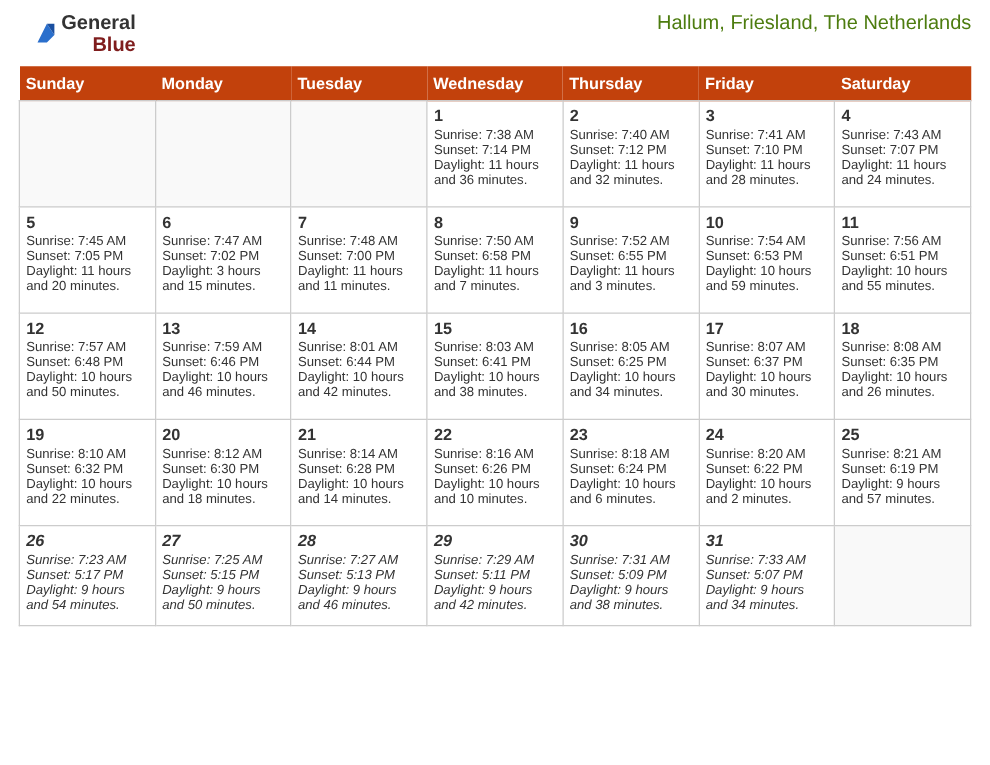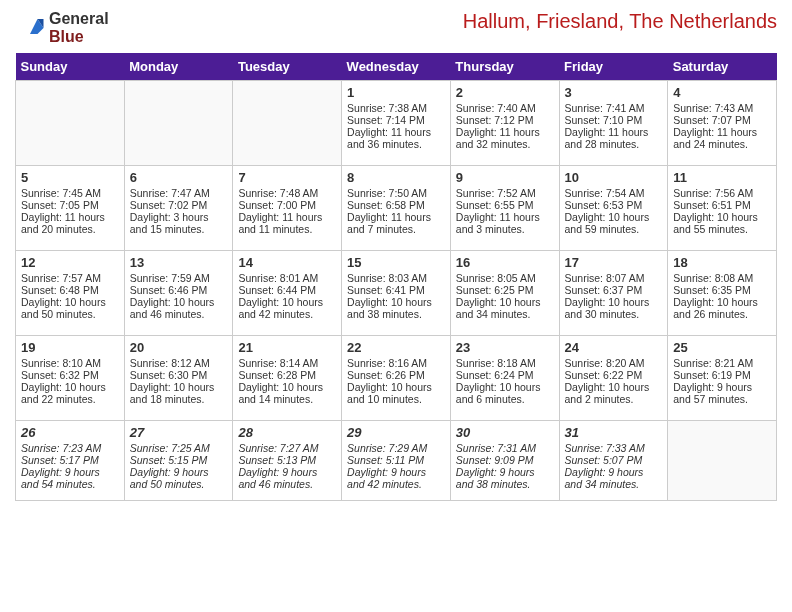--- a/index.html
+++ b/index.html
@@ -13,20 +13,21 @@
     .header {
       display: flex;
       justify-content: space-between;
       align-items: flex-start;
       margin-bottom: 8px;
     }
     .logo {
       display: flex;
       align-items: center;
       gap: 4px;
+      text-align: right;
     }
     .logo-text {
       display: flex;
       flex-direction: column;
       font-size: 16px;
       font-weight: bold;
       line-height: 1.1;
     }
     .logo-general { color: #333; }
     .logo-blue { color: #7f1d1d; }
@@ -36,30 +37,30 @@
     }
     .title-block {
       text-align: right;
     }
     .calendar-title {
       font-size: 36px;
       font-weight: normal;
       color: #222;
     }
     .calendar-subtitle {
-      font-size: 20px;
-      color: #b91c1c;
+      font-size: 16px;
+      color: #4d7c0f;
     }
     table {
       width: 100%;
       border-collapse: collapse;
       table-layout: fixed;
     }
     th {
-      background-color: #4c1d95;
+      background-color: #c2410c;
       color: white;
       text-align: left;
       padding: 6px 5px;
       font-size: 13px;
       font-weight: bold;
     }
     td {
       border: 1px solid #ccc;
       vertical-align: top;
       padding: 4px 5px;
@@ -295,21 +296,21 @@
         </td>
         <td>
           <span class="day-num">29</span>
           <div>Sunrise: 7:29 AM</div>
           <div>Sunset: 5:11 PM</div>
           <div>Daylight: 9 hours and 42 minutes.</div>
         </td>
         <td>
           <span class="day-num">30</span>
           <div>Sunrise: 7:31 AM</div>
-          <div>Sunset: 9:09 PM</div>
+          <div>Sunset: 5:09 PM</div>
           <div>Daylight: 9 hours and 38 minutes.</div>
         </td>
         <td>
           <span class="day-num">31</span>
           <div>Sunrise: 7:33 AM</div>
           <div>Sunset: 5:07 PM</div>
           <div>Daylight: 9 hours and 34 minutes.</div>
         </td>
         <td class="empty-cell"></td>
       </tr>

